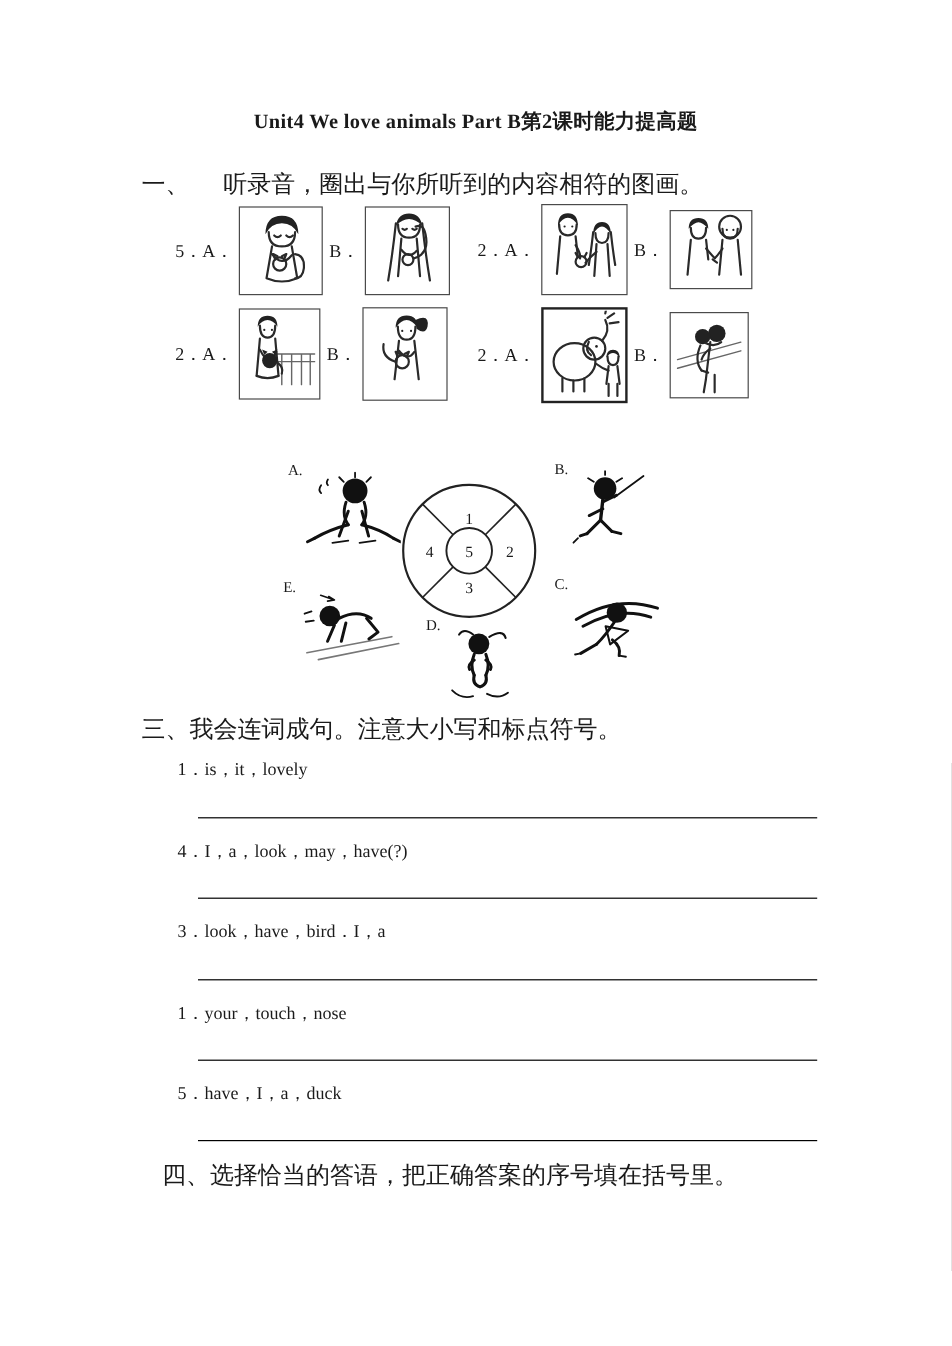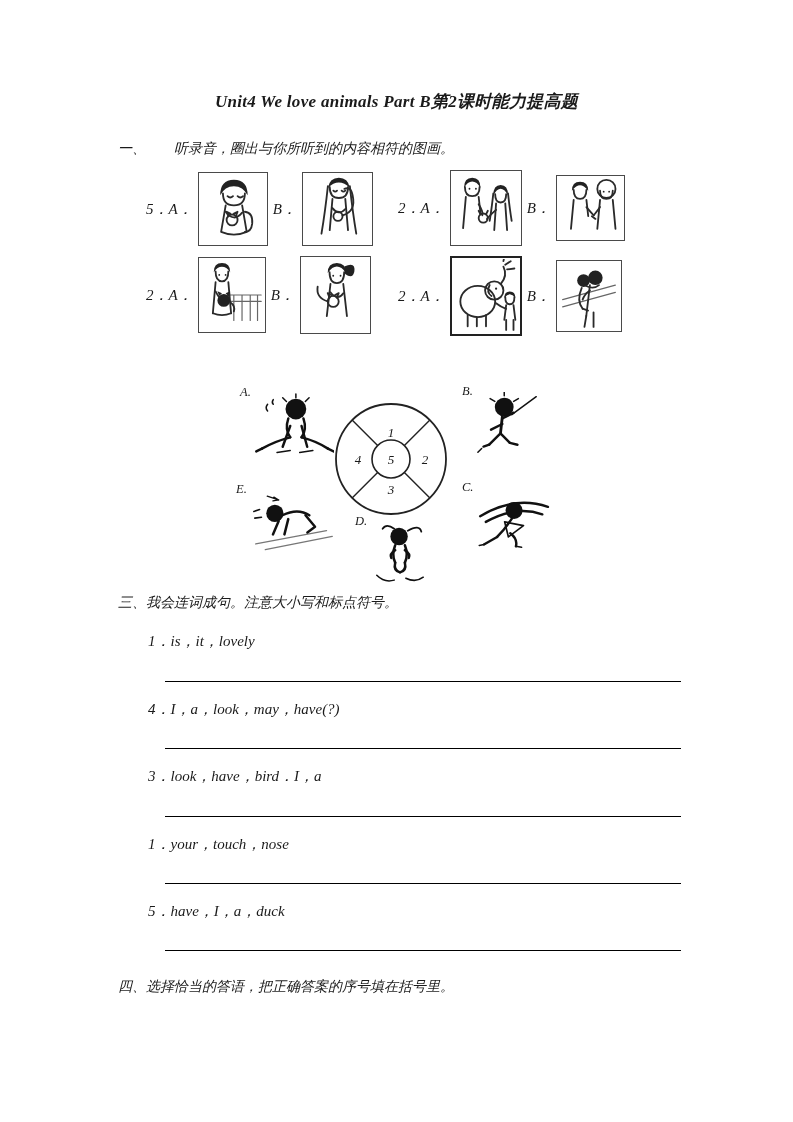--- a/index.html
+++ b/index.html
@@ -2,26 +2,25 @@
 <html><head>
 <meta charset="utf-8">
 <style>
   * { margin:0; padding:0; box-sizing:border-box; }
   body { background:#888; }
   #page {
     position:relative; width:793px; height:1122px; margin:0 auto;
     background:#ffffff; color:#1a1a1a;
     font-family:"Liberation Serif","DejaVu Serif",serif;
     overflow:hidden;
-    font-style:italic;
   }
   .abs { position:absolute; }
   #title { top:90px; left:0; width:100%; text-align:center;
            font-size:17px; font-weight:bold; letter-spacing:0.3px; }
-  .sec-header { font-size:14px; }
+  .sec-header { font-size:20px; }
   .sec-header .gap { display:inline-block; width:28px; }
   .pic-row { display:flex; align-items:center; }
   .opt-label { font-size:15px; white-space:nowrap; }
   .pic-box { border:1.5px solid #4a4a4a; background:#fff; margin:0 5px; flex:none;
              display:flex; align-items:center; justify-content:center; }
   .pic-box.thick { border:2px solid #222; }
   .sk { stroke:#2a2a2a; stroke-width:2; fill:none; stroke-linecap:round; stroke-linejoin:round; }
   .sk .fill { fill:#222; stroke:none; }
   .sk .thin { stroke-width:1.3; stroke:#666; }
   .sprite { position:absolute; }
@@ -271,17 +270,17 @@
 
   <div class="abs sentence" style="left:148px; top:767px;">3．look，have，bird．I，a</div>
   <div class="abs answer-line" style="left:165px; top:816px; width:516px;"></div>
 
   <div class="abs sentence" style="left:148px; top:835px;">1．your，touch，nose</div>
   <div class="abs answer-line" style="left:165px; top:883px; width:516px;"></div>
 
   <div class="abs sentence" style="left:148px; top:902px;">5．have，I，a，duck</div>
   <div class="abs answer-line" style="left:165px; top:950px; width:516px;"></div>
 
-  <div class="abs sec-header" style="left:118px; top:966px;margin-top:12px;">
+  <div class="abs sec-header" style="left:135px; top:966px;">
     <span>四、</span><span>选择恰当的答语，把正确答案的序号填在括号里。</span>
   </div>
 
 </div>
 
 </body></html>

